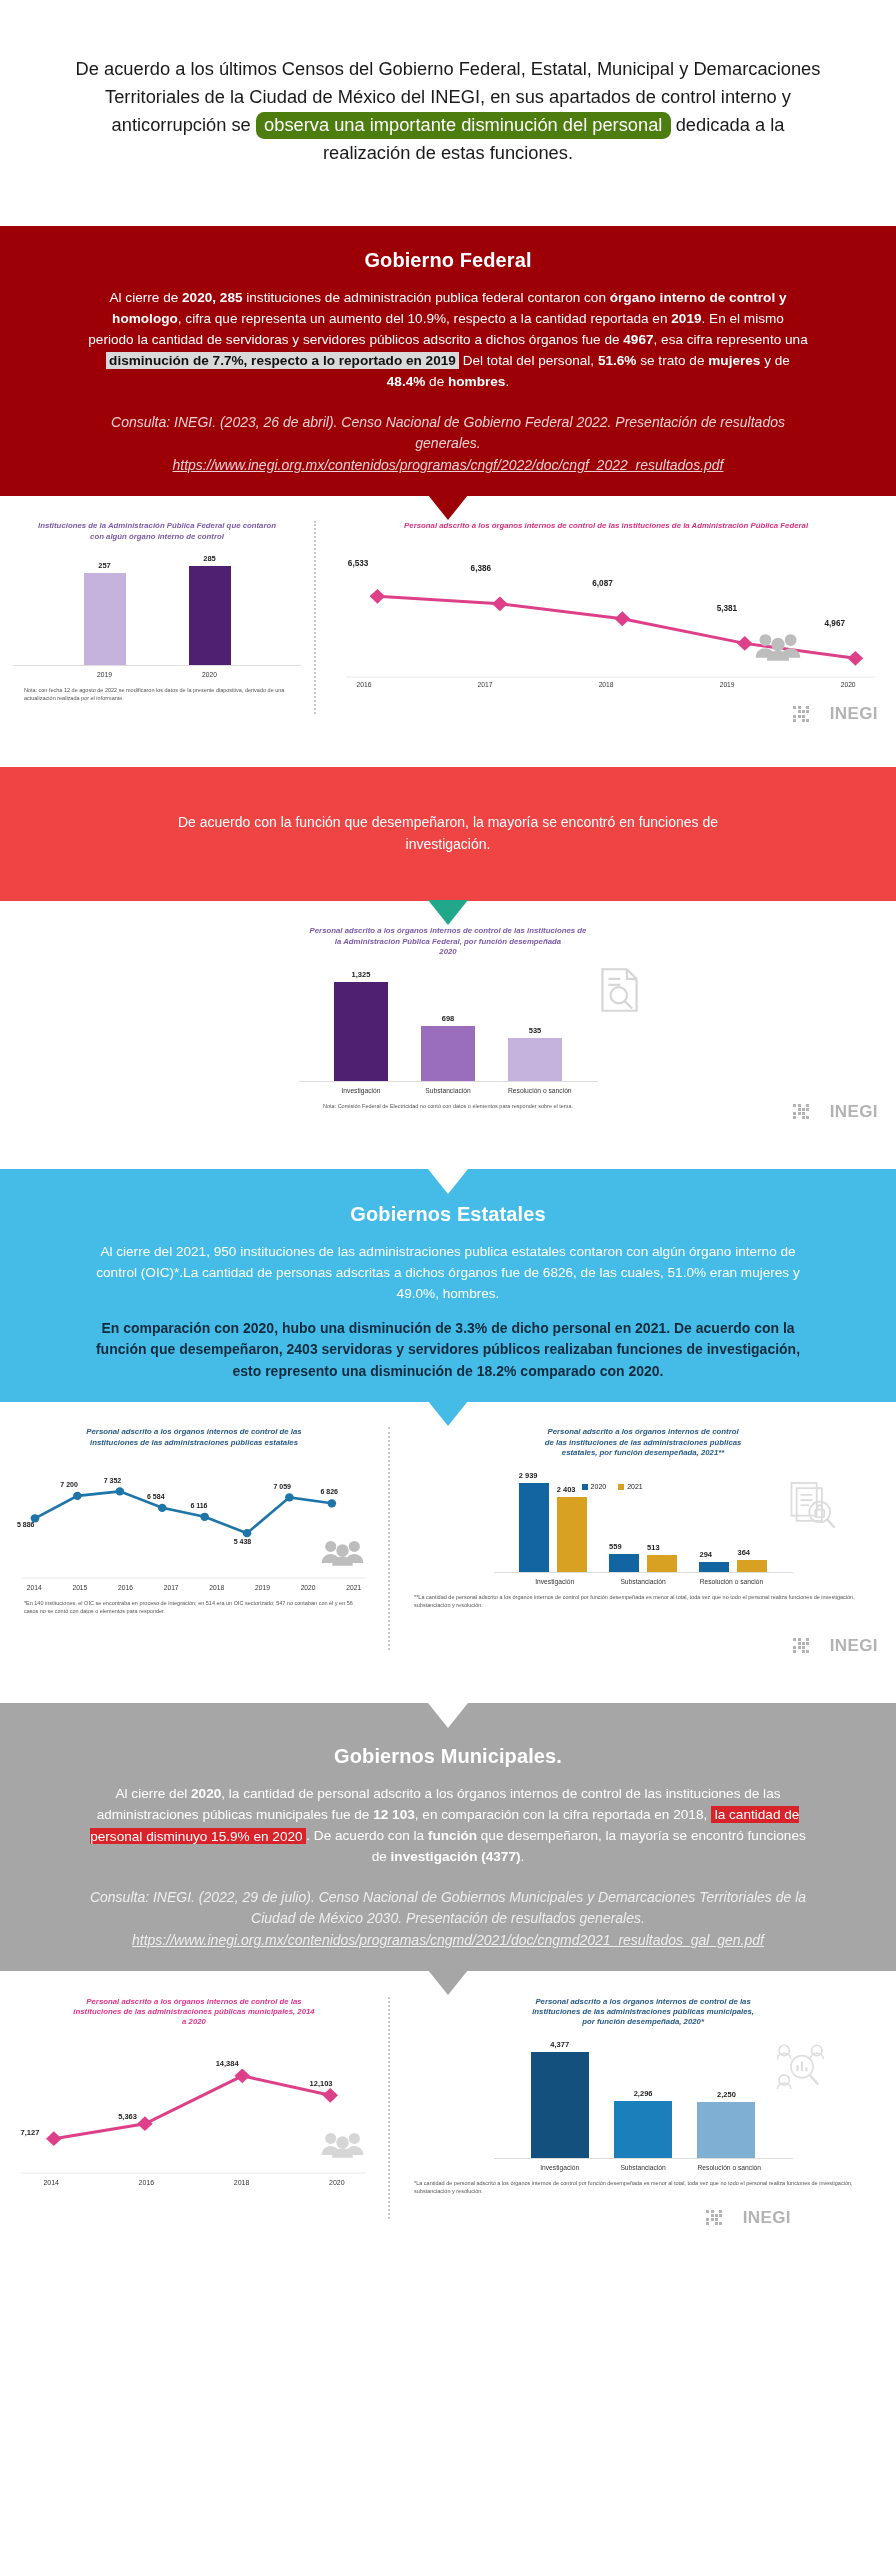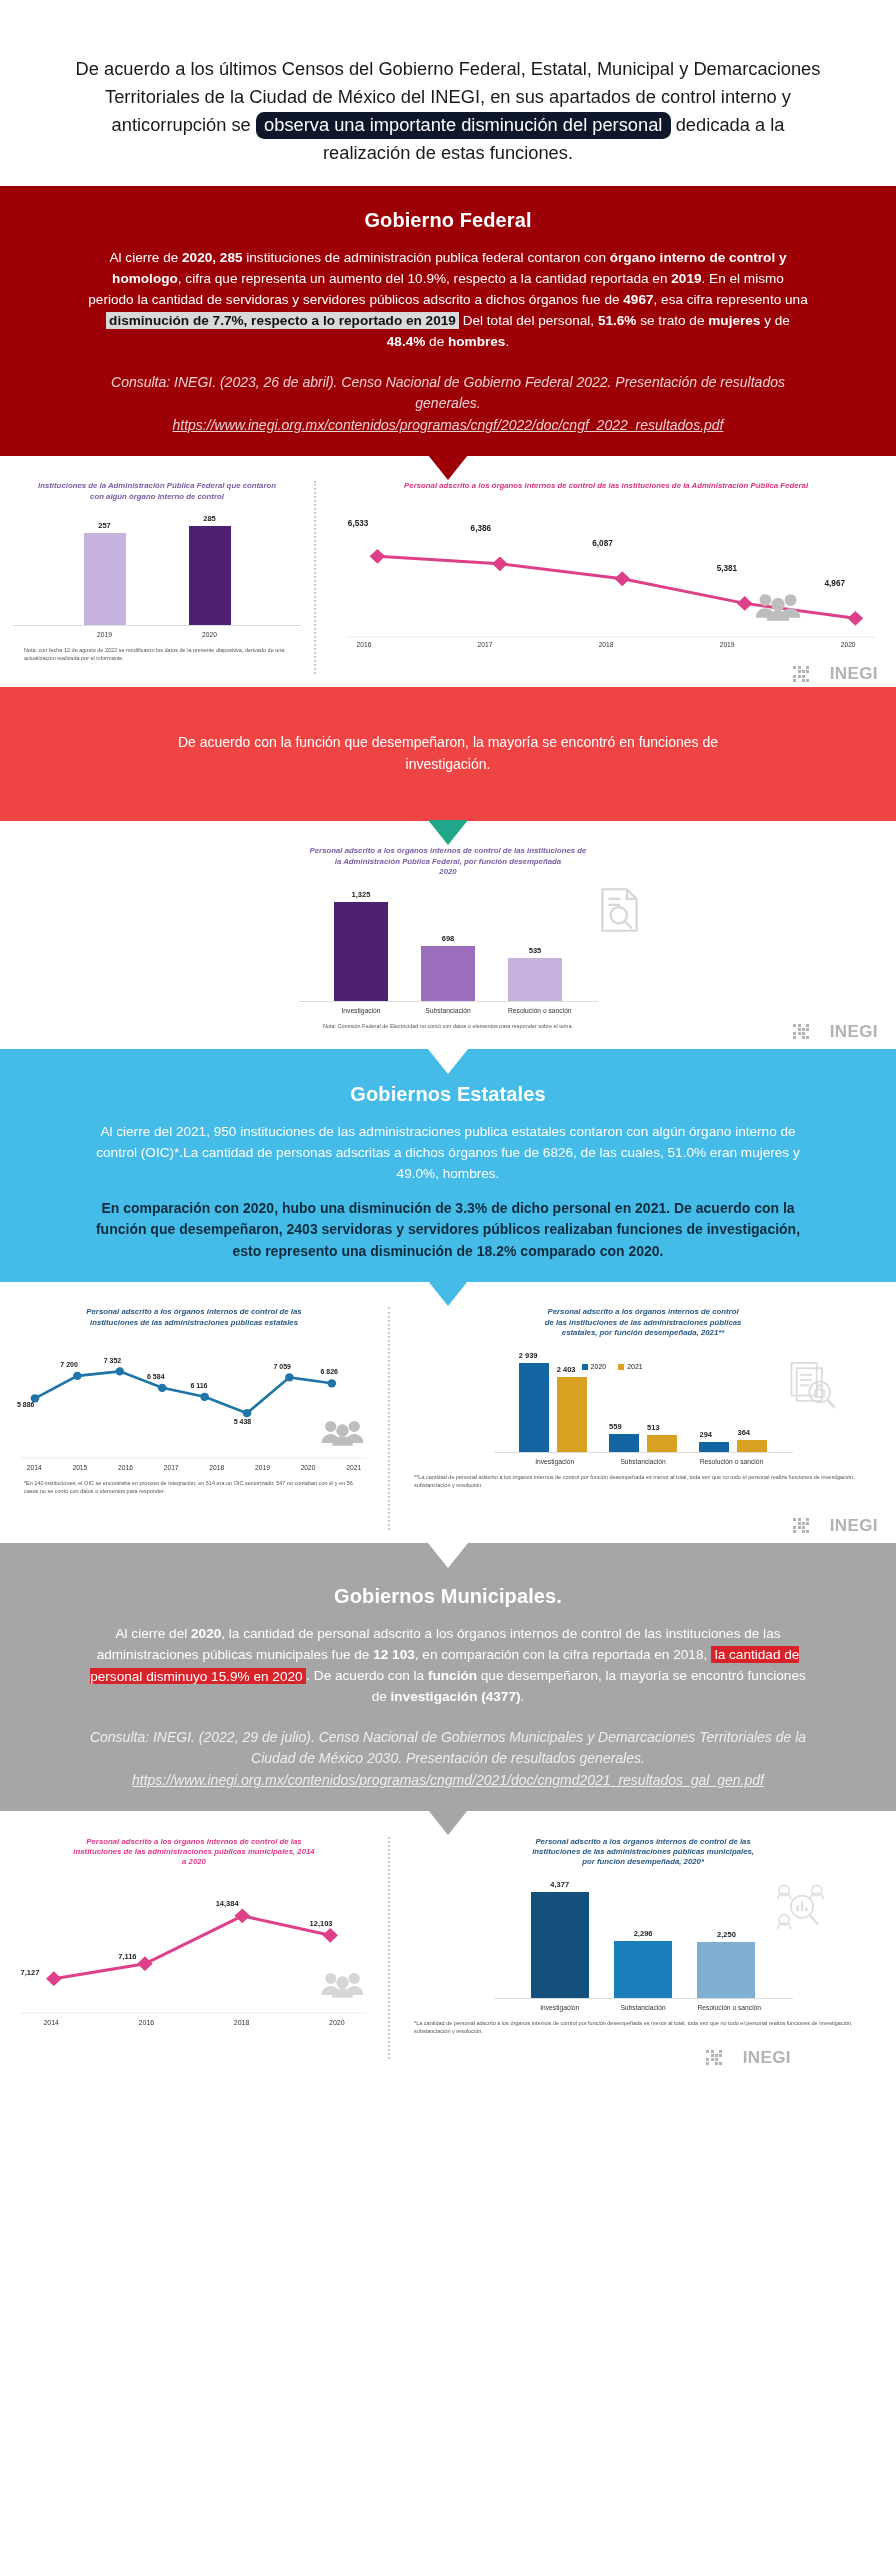--- a/index.html
+++ b/index.html
@@ -25,30 +25,30 @@
     color: #0c0c0c;
   }
   .hero p.lead {
     margin-top: 16.4px;
     font-size: 18.3px;
     line-height: 1.52;
     font-weight: 400;
     color: #1a1a1a;
   }
   .hl-red {
-    background: #0f172a;
+    background: #4d7c0f;
     color: #ffffff;
     border-radius: 8.2px;
     padding: 1.5px 8.2px 3px;
     display: inline-block;
     line-height: 1.22;
   }
 
   
-  .band { position: relative; width: 100%; text-align: center; color: #fff; }
+  .band { position: relative; width: 100%; text-align: center; color: #fff; margin-top: 40px; }
   .band .inner { padding: 22.4px 88px 19.4px; }
   .band h2 {
     font-size: 20px;
     font-weight: 700;
     margin-bottom: 15px;
     letter-spacing: 0.1px;
   }
   .band p {
     font-size: 13.6px;
     line-height: 1.55;
@@ -570,21 +570,21 @@
         <g fill="#dd4089">
           <rect x="45" y="125" width="14" height="14" transform="rotate(45 52 132)"></rect>
           <rect x="161" y="105" width="14" height="14" transform="rotate(45 168 112)"></rect>
           <rect x="285" y="41" width="14" height="14" transform="rotate(45 292 48)"></rect>
           <rect x="397" y="67" width="14" height="14" transform="rotate(45 404 74)"></rect>
         </g>
         <line x1="10" y1="178" x2="450" y2="178" stroke="#e4e4e4" stroke-width="1"></line>
       </svg>
       <div style="position:absolute;inset:0;pointer-events:none;font-size:7.5px;font-weight:700;color:#222;">
         <span style="position:absolute;left:2%;top:88px;">7,127</span>
-        <span style="position:absolute;left:29%;top:72px;">7,116</span>
+        <span style="position:absolute;left:29%;top:72px;">5,363</span>
         <span style="position:absolute;left:56%;top:19.4px;">14,384</span>
         <span style="position:absolute;left:82%;top:39px;">12,103</span>
       </div>
       <svg class="people-icon" style="right:10.5px;bottom:28px;width:43px;height:28px;" viewBox="0 0 62 40" fill="#d6d6d6">
         <circle cx="14" cy="12" r="8"></circle>
           <path d="M1 36c0-8 6-13 13-13s13 5 13 13z"></path>
         <circle cx="48" cy="12" r="8"></circle>
           <path d="M35 36c0-8 6-13 13-13s13 5 13 13z"></path>
         <circle cx="31" cy="18" r="9"></circle>
           <path d="M16 40c0-9 7-14 15-14s15 5 15 14z"></path>

